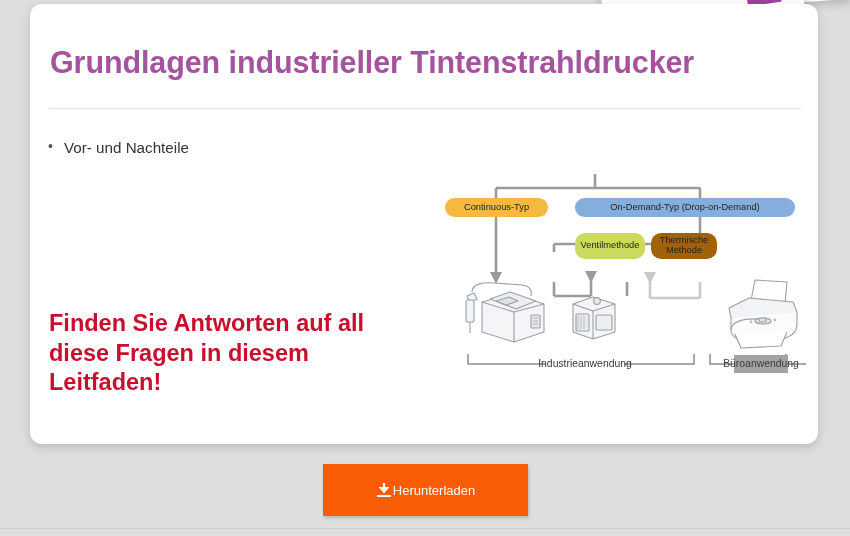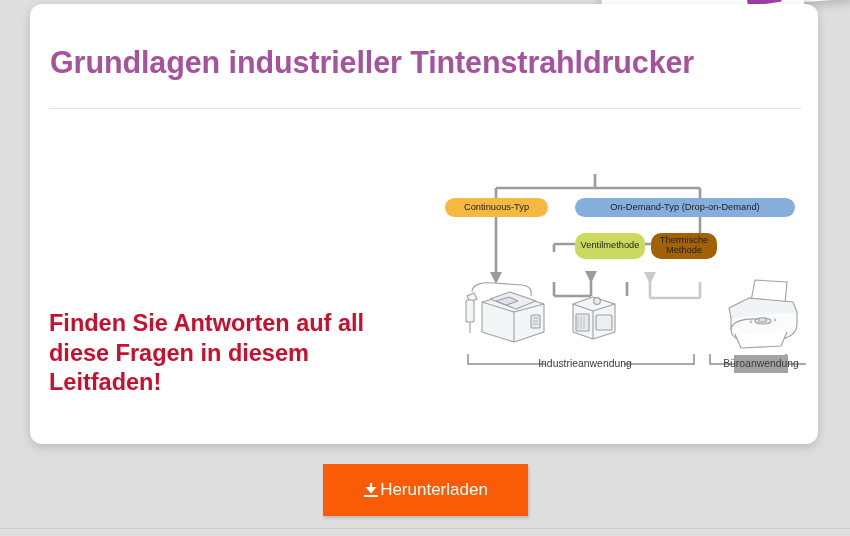--- a/index.html
+++ b/index.html
@@ -134,21 +134,21 @@
     justify-content: center;
     z-index: 6;
   }
   .dl-btn {
     display: flex;
     align-items: center;
     justify-content: center;
     width: 205px; height: 52px;
     background: #f95c05;
     color: #ffffff;
-    font-size: 17px;
+    font-size: 13px;
     border: none;
     cursor: pointer;
     box-shadow: 1px 2px 3px rgba(0,0,0,.18);
     font-family: "Liberation Sans", sans-serif;
   }
   .dl-icon { display: block; }
 
   .footer-rule {
     position: absolute;
     left: 0; top: 528px;
@@ -167,20 +167,21 @@
     <div class="swatch"></div>
   </div>
 
   <div class="card">
 
     <div class="page-title">Grundlagen industrieller Tintenstrahldrucker</div>
 
     <div class="divider"></div>
 
     <div class="bullets">
+      <div class="bullet">Vor- und Nachteile</div>
     </div>
 
     <div class="cta-text">Finden Sie Antworten auf all diese Fragen in diesem Leitfaden!</div>
 
     <div class="diagram">
 
       <svg width="382" height="240" viewBox="0 0 382 240">
         <g fill="none" stroke="#9b9b9b" stroke-width="2.6" stroke-linecap="butt">
 
           <path d="M161 26 L161 40"></path>

